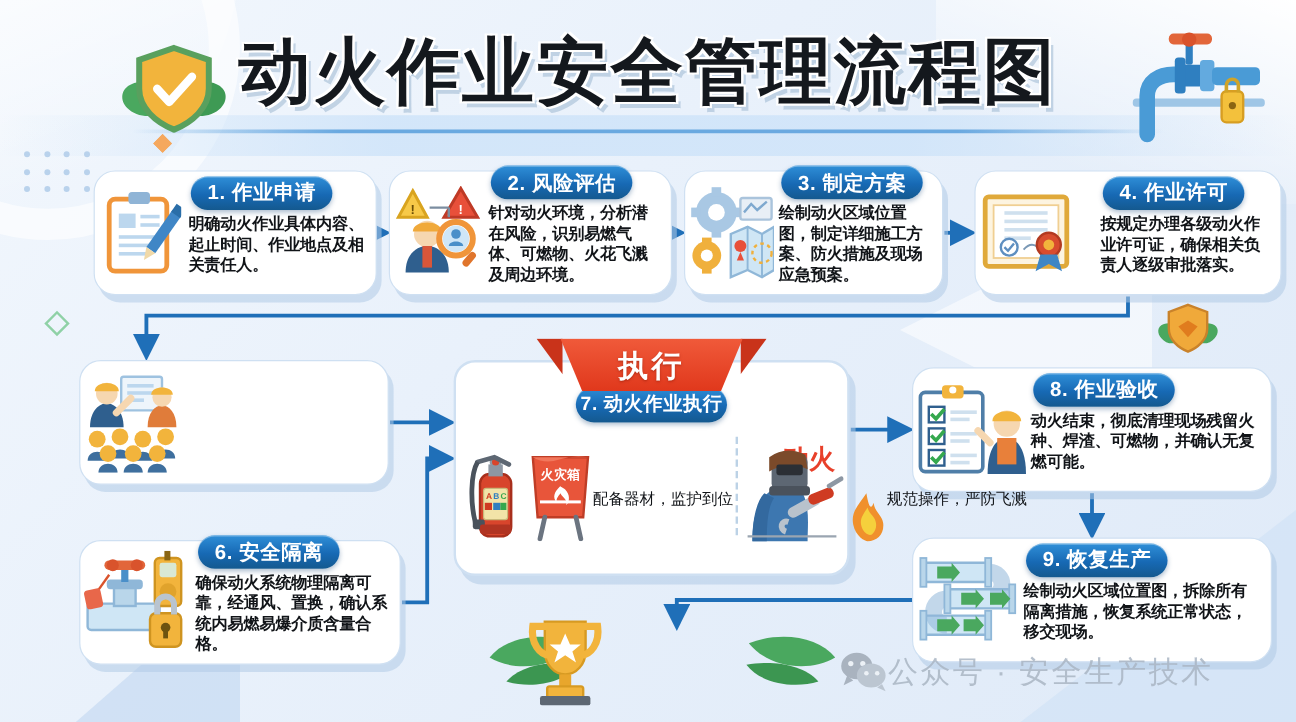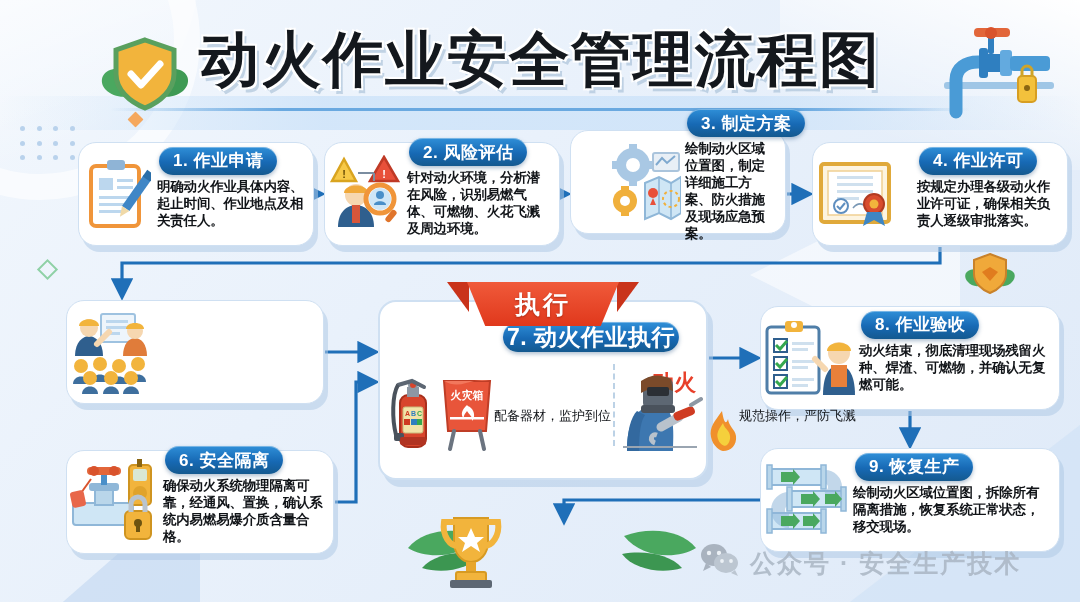--- a/index.html
+++ b/index.html
@@ -118,21 +118,21 @@
   .desc {
     color: #111418;
     font-weight: 700;
     line-height: 1.26;
     letter-spacing: -0.2px;
   }
 
   
   #step1 { left: 78px;  top: 142px; width: 236px; height: 104px; }
   #step2 { left: 324px; top: 142px; width: 236px; height: 104px; }
-  #step3 { left: 570px; top: 130px; width: 216px; height: 104px; padding-left: 36px; }
+  #step3 { left: 570px; top: 142px; width: 216px; height: 104px; }
   #step4 { left: 812px; top: 142px; width: 256px; height: 104px; gap: 20px; }
   #step5 { left: 66px;  top: 300px; width: 258px; height: 104px; }
   #step6 { left: 66px;  top: 450px; width: 268px; height: 104px; }
   #step8 { left: 760px; top: 306px; width: 300px; height: 104px; }
   #step9 { left: 760px; top: 448px; width: 300px; height: 104px; }
 
   #step1 .pill, #step2 .pill, #step3 .pill, #step4 .pill,
   #step5 .pill, #step6 .pill, #step8 .pill, #step9 .pill {
     left: 2px; top: -13px;
     height: 28px; padding: 0 14px; font-size: 17px;
@@ -168,21 +168,21 @@
     z-index: 3;
   }
   .ribbon-tail-l, .ribbon-tail-r {
     position: absolute; top: -20px; width: 22px; height: 30px;
     background: #c9331a; z-index: 2;
   }
   .ribbon-tail-l { left: 50%; margin-left: -96px; clip-path: polygon(0 0, 100% 0, 100% 100%); }
   .ribbon-tail-r { left: 50%; margin-left: 74px; clip-path: polygon(0 0, 100% 0, 0 100%); }
   #exec .pill {
     position: absolute; left: 50%; transform: translateX(-50%);
-    top: 20px; height: 30px; padding: 0 4px; font-size: 23px; margin-left: 48px;
+    top: 20px; height: 30px; padding: 0 4px; font-size: 16px;
   }
   .exec-grid {
     position: absolute; left: 10px; right: 10px; top: 58px; bottom: 10px;
     display: flex;
   }
   .exec-col { flex: 1; display: flex; flex-direction: row; align-items: center; justify-content: flex-end; }
   .exec-col .caption {
     font-size: 13px; font-weight: 400; color: #111418; margin-top: 4px; white-space: nowrap;
   }
   .exec-divider {
@@ -203,22 +203,22 @@
     color: #fff; font-size: 26px; font-weight: 900; letter-spacing: 2px;
     box-shadow: 0 3px 6px rgba(20,70,120,.35), inset 0 1px 0 rgba(255,255,255,.3);
   }
   .leaf-l { position: absolute; left: 404px; top: 520px; }
   .leaf-r { position: absolute; left: 620px; top: 520px; }
   .trophy { position: absolute; left: 438px; top: 512px; }
 
   
   #watermark {
     position: absolute; left: 700px; top: 543px;
-    display: flex; align-items: center; gap: 10px;
-    color: #aab6c4; font-size: 25px; font-weight: 700; letter-spacing: 2px;
+    display: flex; 
+    color: #aab6c4; font-size: 25px; font-weight: 400; letter-spacing: 2px;
     opacity: .85;
   }
 
   
   .conn { position: absolute; pointer-events: none; }
   .shield-sm { position: absolute; right: 62px; top: 252px; }
 </style>
 </head>
 <body>
 

